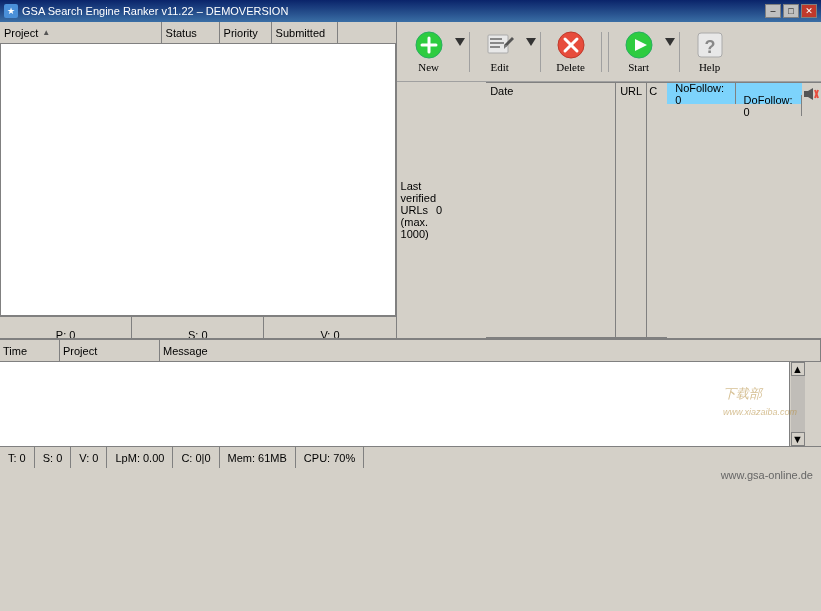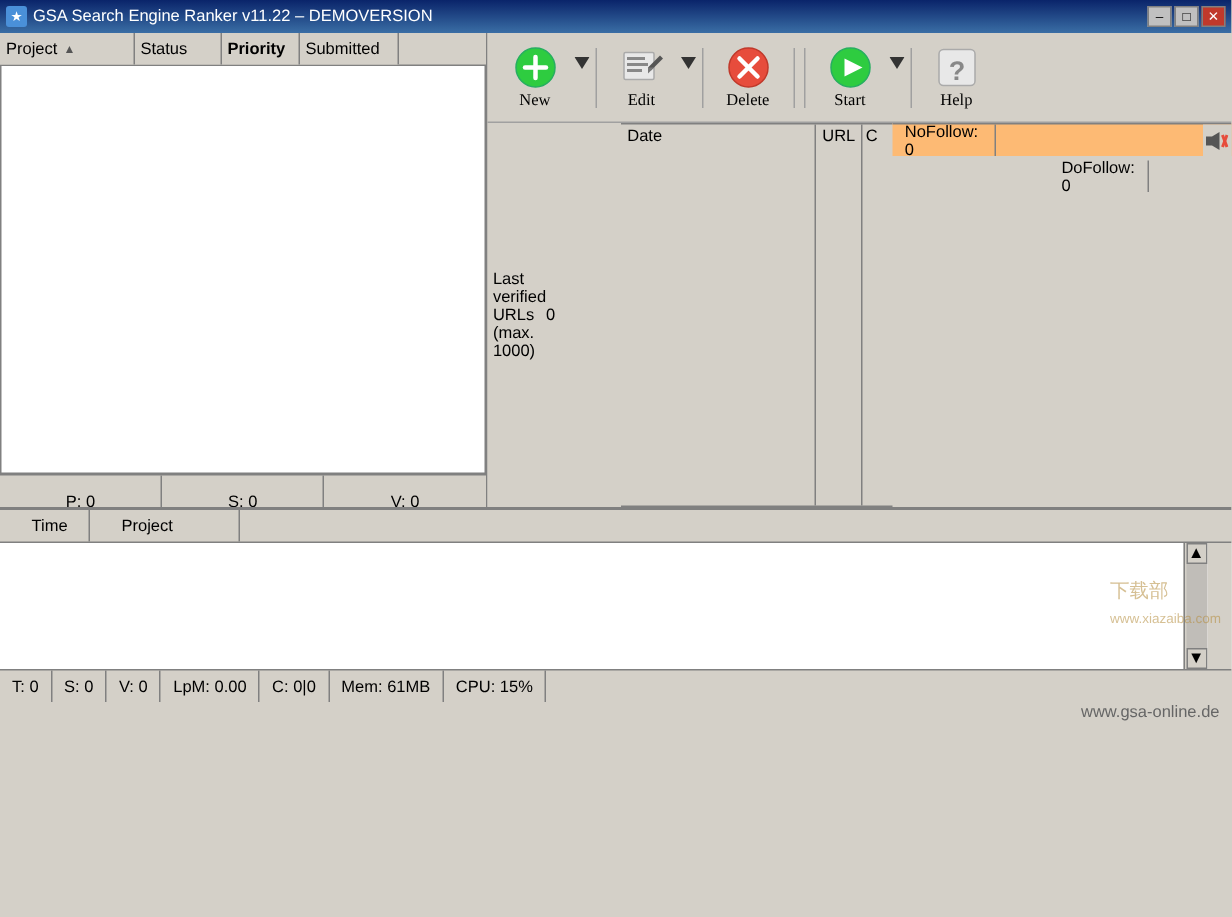--- a/index.html
+++ b/index.html
@@ -83,21 +83,21 @@
       display: flex;
       align-items: center;
       padding: 2px 4px;
       border-right: 1px solid #808080;
       font-size: 11px;
       background: #d4d0c8;
       white-space: nowrap;
     }
     .col-project { flex: 1; gap: 4px; }
     .col-status { width: 58px; }
-    .col-priority { width: 52px; font-weight: bold; }
+    .col-priority { width: 52px; }
     .col-submitted { width: 66px; }
     .col-verified { width: 58px; }
     .sort-icon {
       font-size: 8px;
       color: #555;
     }
     .project-list {
       flex: 1;
       background: white;
       overflow-y: auto;
@@ -201,24 +201,24 @@
       padding: 2px 2px;
       font-size: 11px;
     }
     .url-list {
       flex: 1;
       background: #a0a0a0;
       overflow-y: auto;
     }
     .status-bar-right {
       display: flex;
-      background: #fdba74;
+      background: #7dd3fc;
       border-top: 1px solid #808080;
       height: 22px;
-      gap: 36px;
+      align-items: center;
     }
     .status-cell-right {
       padding: 0 8px;
       border-right: 1px solid #808080;
       font-size: 11px;
       height: 100%;
       display: flex;
       align-items: center;
     }
     .mute-btn {
@@ -238,21 +238,21 @@
     }
     .log-header {
       display: flex;
       background: #d4d0c8;
       border-bottom: 1px solid #808080;
       height: 22px;
     }
     .log-col {
       display: flex;
       align-items: center;
-      padding: 2px 21px;
+      padding: 2px 3px;
       border-right: 1px solid #808080;
       font-size: 11px;
     }
     .log-col-time { width: 60px; }
     .log-col-project { width: 100px; }
     .log-col-message { flex: 1; }
     .log-list {
       flex: 1;
       background: white;
       overflow-y: auto;
@@ -447,41 +447,42 @@
 
       </div>
     </div>
   </div>
 
   <div class="bottom-section">
 
     <div class="log-header">
       <div class="log-col log-col-time">Time</div>
       <div class="log-col log-col-project">Project</div>
+      <div class="log-col log-col-message">Message</div>
     </div>
 
     <div class="log-list" style="position:relative;">
 
       <div style="position:absolute;right:0;top:0;bottom:0;width:16px;background:#d4d0c8;border-left:1px solid #808080;display:flex;flex-direction:column;align-items:center;">
         <div style="width:14px;height:14px;background:#d4d0c8;border:1px solid #808080;display:flex;align-items:center;justify-content:center;cursor:pointer;">▲</div>
         <div style="flex:1;width:14px;background:#c0bdb8;"></div>
         <div style="width:14px;height:14px;background:#d4d0c8;border:1px solid #808080;display:flex;align-items:center;justify-content:center;cursor:pointer;">▼</div>
       </div>
     </div>
 
     <div style="position:relative;">
-      <div style="position:absolute;bottom:28px;right:7px;color:rgba(180,140,60,0.55);font-size:13px;">下载部<br><span style="font-size:9px;">www.xiazaiba.com</span></div>
+      <div style="position:absolute;bottom:28px;right:24px;color:rgba(180,140,60,0.55);font-size:13px;font-style:italic;">下载部<br><span style="font-size:9px;">www.xiazaiba.com</span></div>
     </div>
 
     <div class="status-bar-bottom">
       <div class="status-cell-bottom">T: 0</div>
       <div class="status-cell-bottom">S: 0</div>
       <div class="status-cell-bottom">V: 0</div>
       <div class="status-cell-bottom">LpM: 0.00</div>
       <div class="status-cell-bottom">C: 0|0</div>
       <div class="status-cell-bottom">Mem: 61MB</div>
-      <div class="status-cell-bottom">CPU: 15%</div>
+      <div class="status-cell-bottom">CPU: 70%</div>
       <div class="status-cell-bottom" style="flex:1;border-right:none;justify-content:flex-end;color:#666;margin-top:28px;">www.gsa-online.de</div>
     </div>
 
   </div>
 
 </div>
 
 </body></html>

